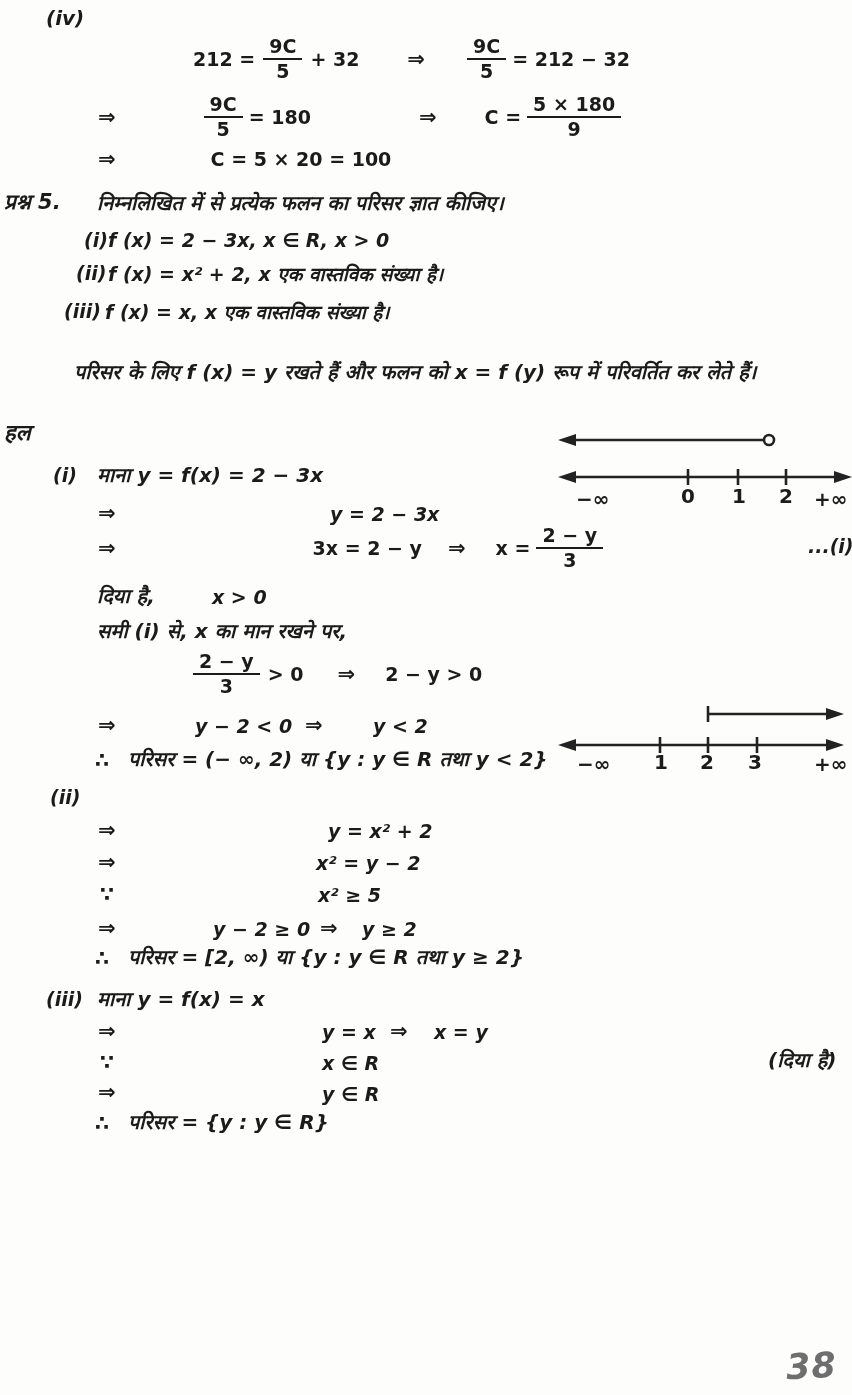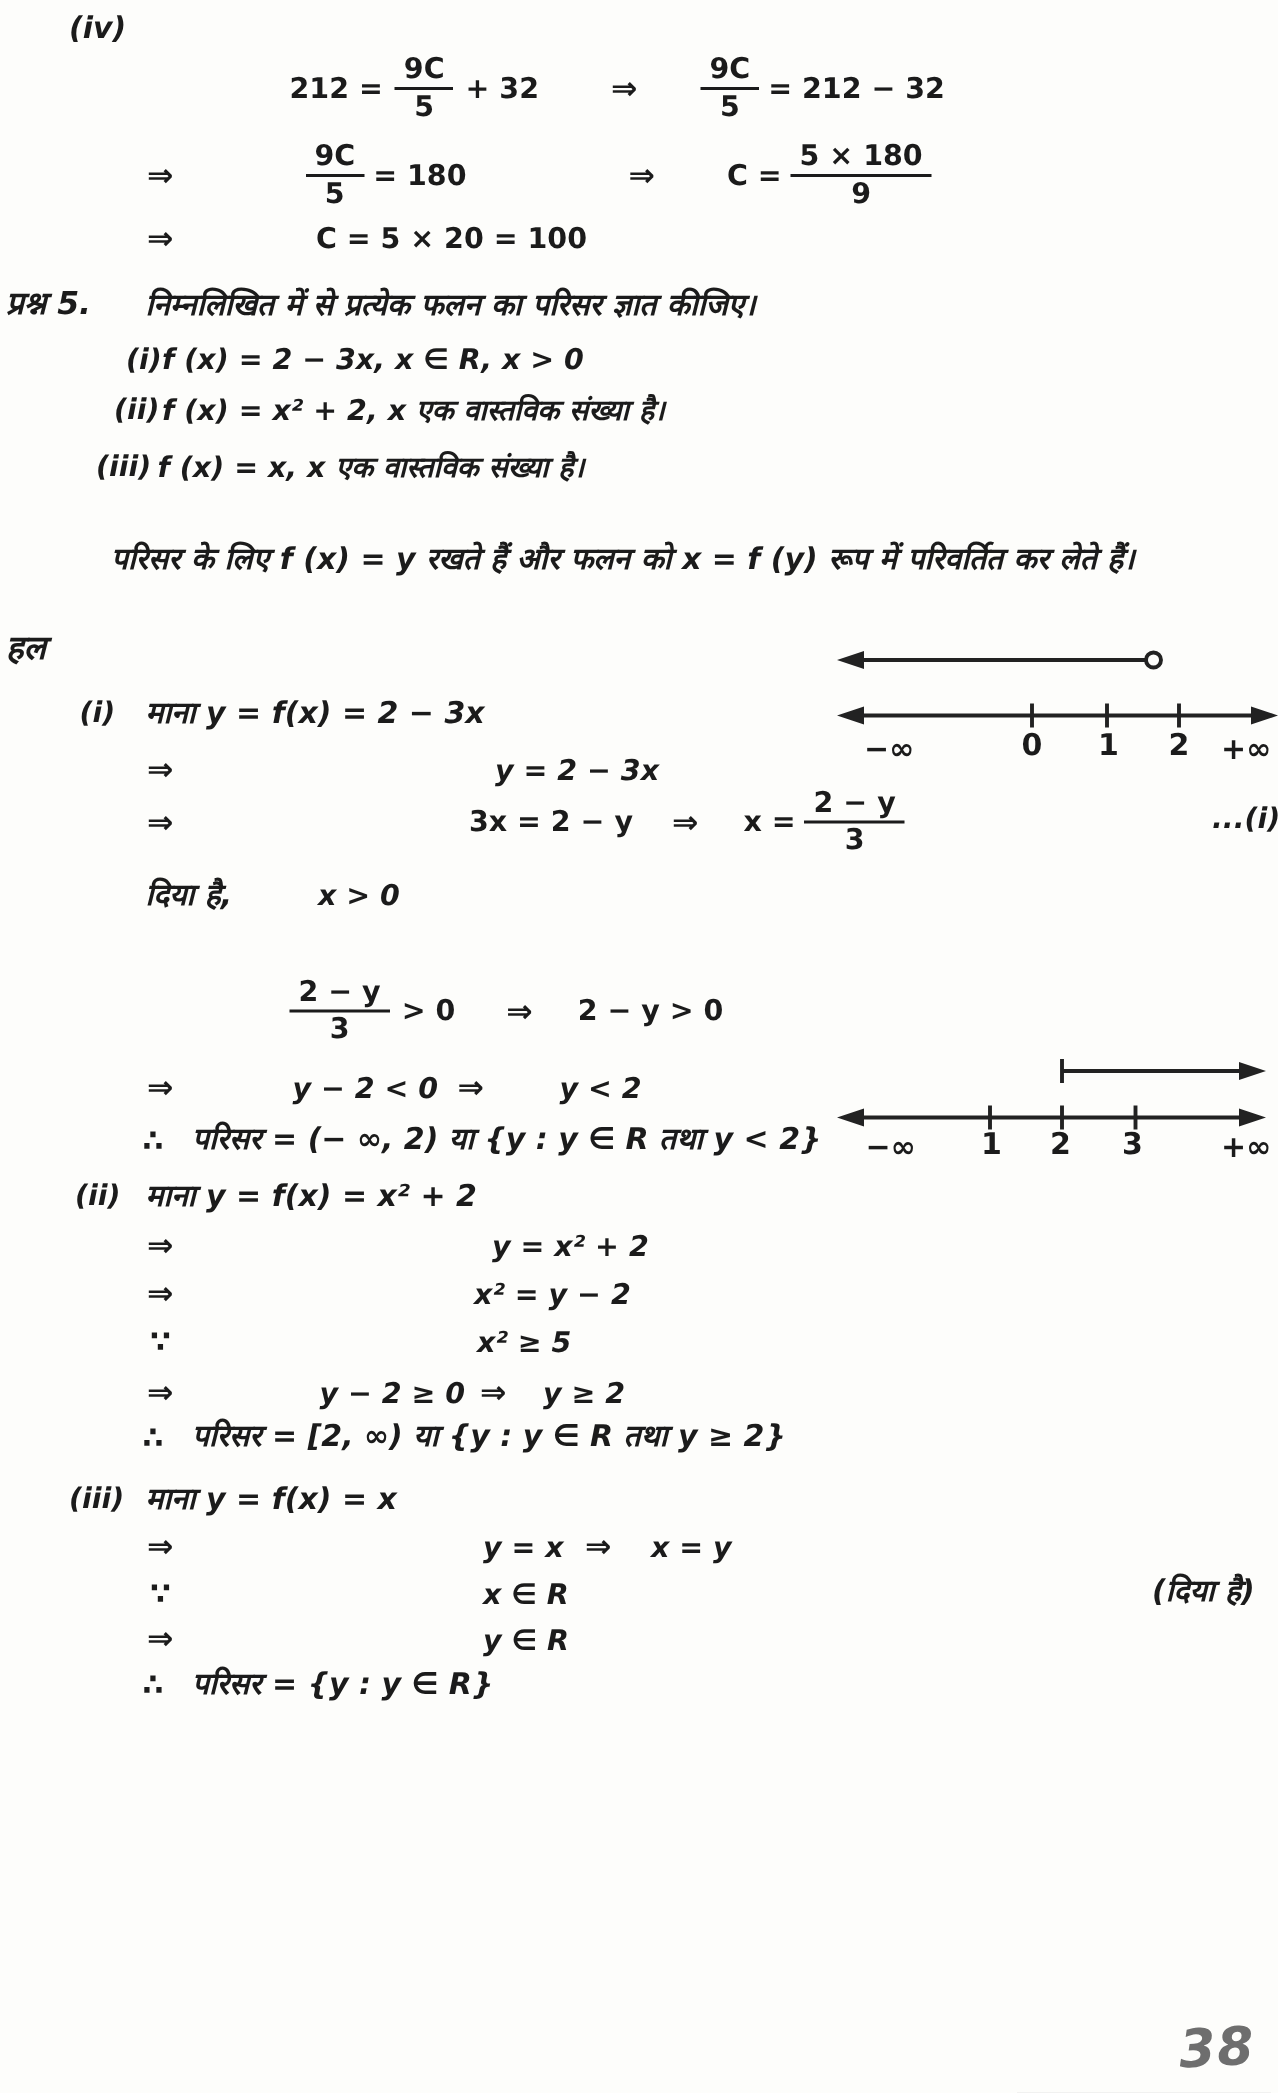--- a/index.html
+++ b/index.html
@@ -111,20 +111,21 @@
     <span class="frac" style="margin-left:6px;">
       <span class="num">2 − y</span>
       <span class="den">3</span>
     </span>
   </div>
   <span class="ln math" style="left:808px;top:535px;">...(i)</span>
 
   <span class="ln" style="left:97px;top:584px;">दिया है,</span>
   <span class="ln math" style="left:212px;top:586px;">x &gt; 0</span>
 
+  <span class="ln" style="left:97px;top:619px;">समी (i) से, x का मान रखने पर,</span>
 
   <div class="eqrow" style="left:193px;top:648px;height:52px;">
     <span class="frac">
       <span class="num">2 − y</span>
       <span class="den">3</span>
     </span>
     <span style="margin-left:8px;">&gt; 0</span>
     <span class="arrow" style="margin-left:34px;">⇒</span>
     <span style="margin-left:30px;">2 − y &gt; 0</span>
   </div>
@@ -150,21 +151,20 @@
       <line x1="201" y1="39" x2="201" y2="55"></line>
     </g>
   </svg>
   <span class="nl-label" style="left:577px;top:752px;">−∞</span>
   <span class="nl-label" style="left:654px;top:750px;">1</span>
   <span class="nl-label" style="left:700px;top:750px;">2</span>
   <span class="nl-label" style="left:748px;top:750px;">3</span>
   <span class="nl-label" style="left:814px;top:752px;">+∞</span>
 
   <span class="ln math" style="left:50px;top:786px;">(ii)</span>
-  <span class="ln" style="left:97px;top:785px;">माना y = f(x) = x² + 2</span>
 
   <span class="ln arrow" style="left:98px;top:818px;">⇒</span>
   <span class="ln math" style="left:328px;top:820px;">y = x² + 2</span>
 
   <span class="ln arrow" style="left:98px;top:850px;">⇒</span>
   <span class="ln math" style="left:316px;top:852px;">x² = y − 2</span>
 
   <span class="ln bold" style="left:100px;top:882px;">∵</span>
   <span class="ln math" style="left:318px;top:884px;">x² ≥ 5</span>
 

